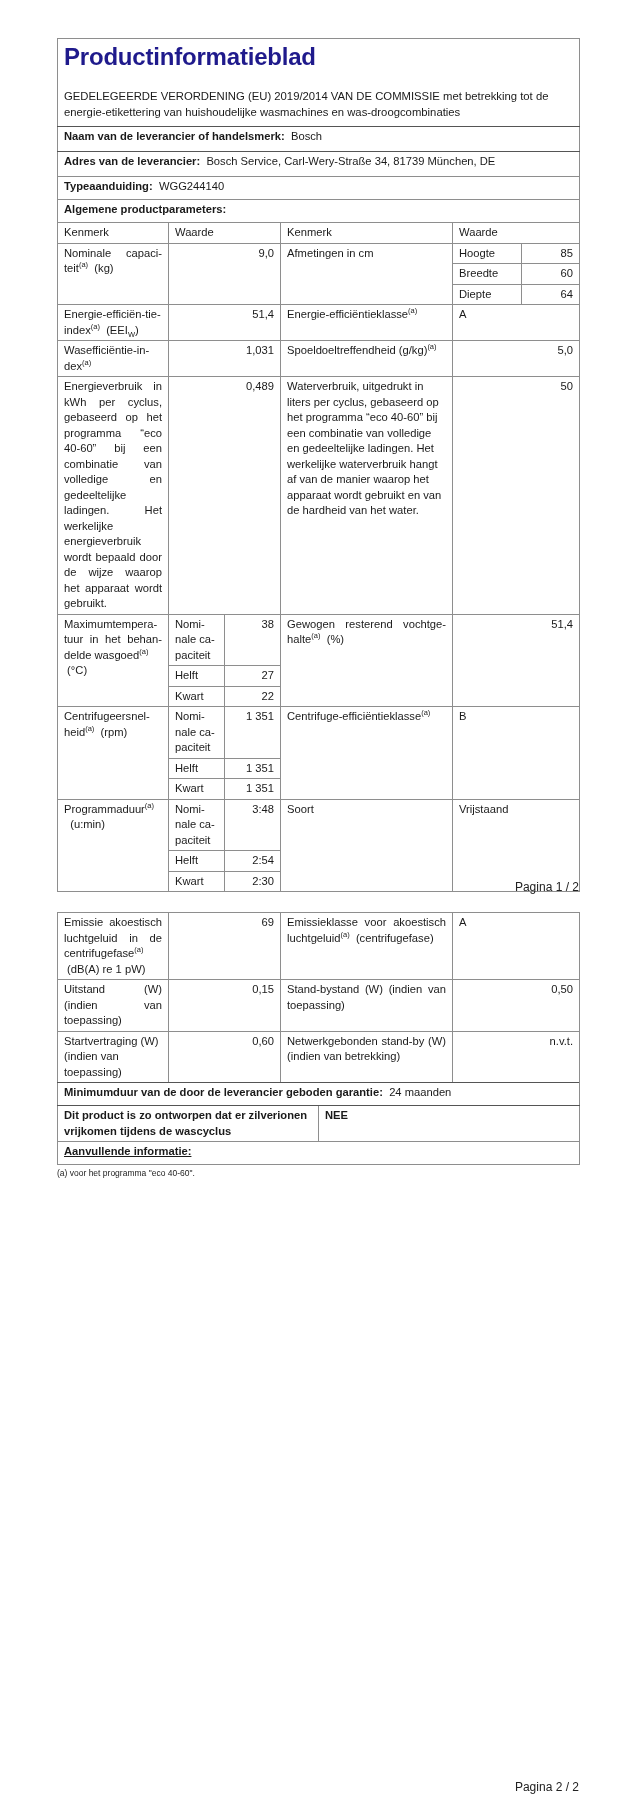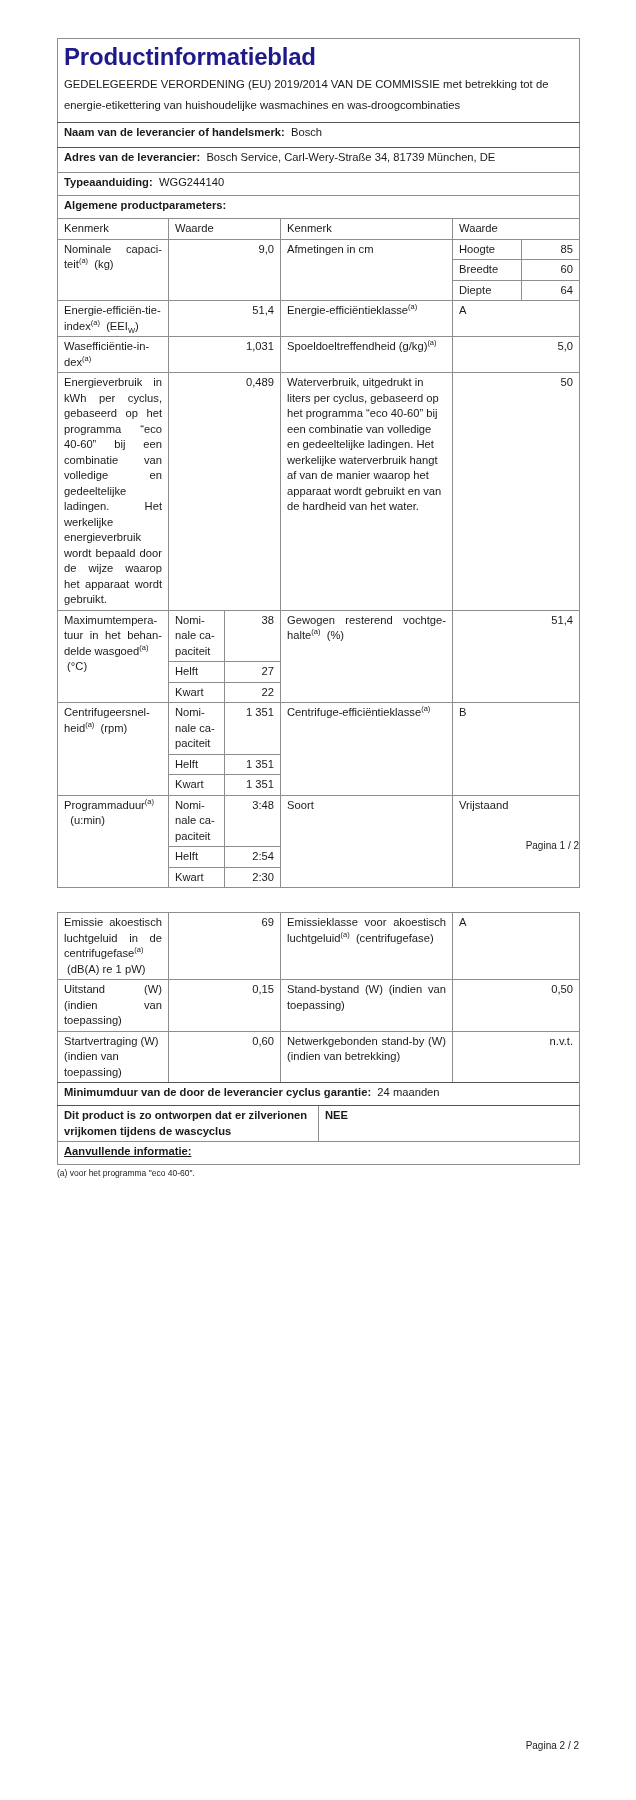--- a/index.html
+++ b/index.html
@@ -7,25 +7,25 @@
          font-family:"Liberation Sans", sans-serif; color:#1a1a1a; font-size:11.2px; }
   .page-abs { position:absolute; left:57px; width:522px; }
   table.grid { border-collapse:collapse; width:522px; table-layout:fixed; }
   table.grid td { border:1px solid #8e8e8e; vertical-align:top; padding:2px 6px 2px 6px;
                   line-height:15.5px; }
   .num { text-align:right; }
   .just { text-align:justify; }
   .bold { font-weight:bold; }
   .title-cell { padding:3px 6px 6px 6px !important; border-bottom:1px solid #555 !important; }
   .title { font-size:24px; font-weight:bold; color:#1f1a8c; line-height:30px; letter-spacing:-0.2px; }
-  .subtitle { font-size:11.3px; line-height:21px; margin-top:2px; }
+  .subtitle { font-size:11.3px; line-height:16px; margin-top:16px; }
   .thick-b { border-bottom:1.5px solid #555 !important; }
   sup { font-size:7.5px; vertical-align:super; line-height:0; }
   sub { font-size:7.5px; line-height:0; }
-  .footer { position:absolute; right:57px; font-size:10px; color:#222; }
+  .footer { position:absolute; right:57px; font-size:12px; color:#222;margin-top:40px; }
   .footnote { font-size:8.5px; color:#222; margin-top:3px; }
 </style>
 </head>
 <body>
 
 <div class="page-abs" style="top:38px;">
   <table class="grid">
     <colgroup>
         <col style="width:522px">
       </colgroup>
@@ -215,21 +215,21 @@
   </tbody>
     </table>
   <table class="grid" style="margin-top:-1px;">
     <colgroup>
         <col style="width:261px">
         <col style="width:261px">
       </colgroup>
     <tbody>
         <tr>
           <td colspan="2" class="thick-b" style="border-top:1.5px solid #555; height:18px;">
-      <span class="bold">Minimumduur van de door de leverancier cyclus garantie:</span>&nbsp;
+      <span class="bold">Minimumduur van de door de leverancier geboden garantie:</span>&nbsp;
       <span>24 maanden</span>
     </td>
         </tr>
     <tr>
       <td class="bold">Dit product is zo ontworpen dat er zilverionen vrijkomen tijdens de wascyclus</td>
       <td class="bold">NEE</td>
     </tr>
     <tr>
           <td colspan="2" class="bold" style="height:18px;text-decoration:underline;">Aanvullende informatie:</td>
         </tr>

